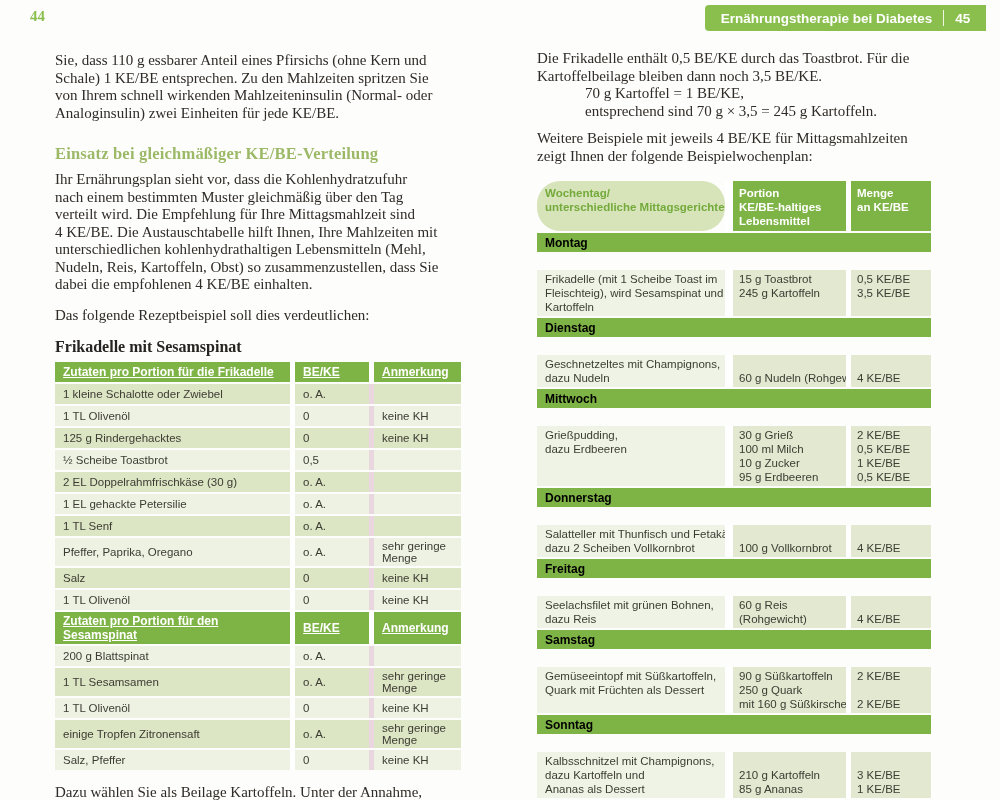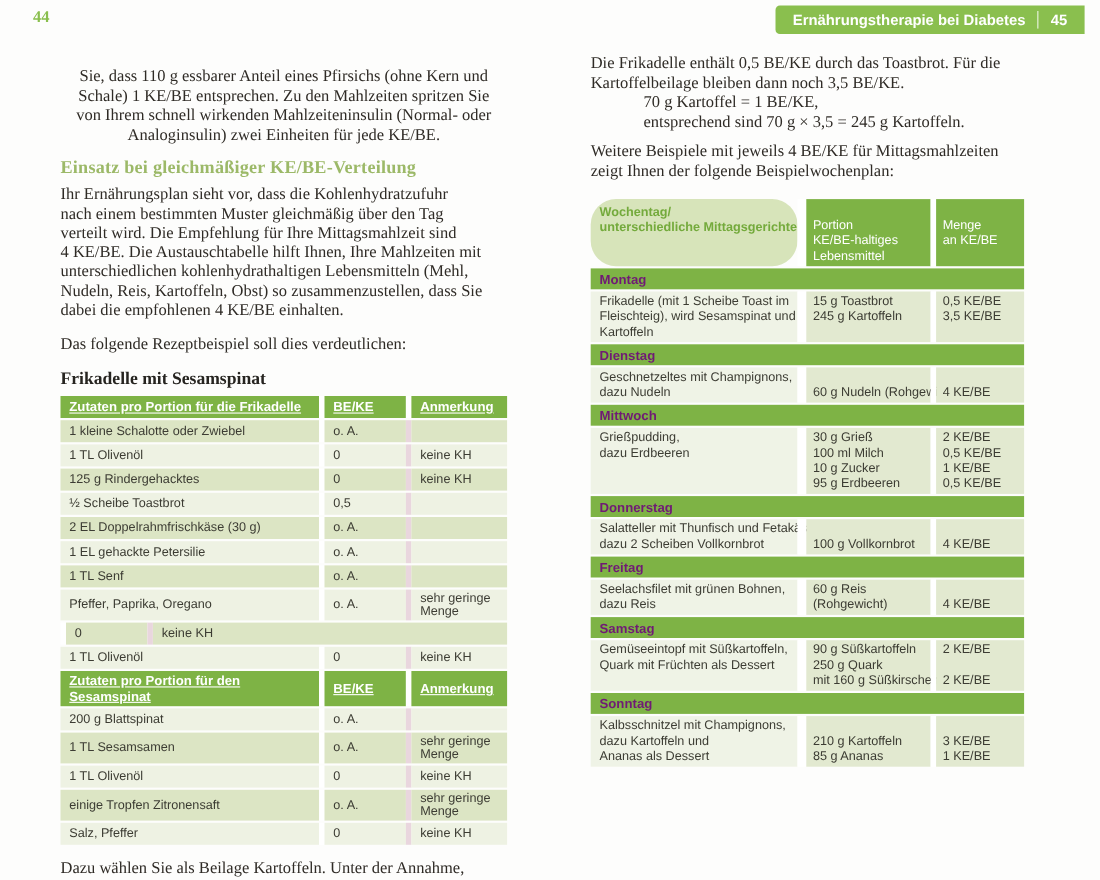--- a/index.html
+++ b/index.html
@@ -16,22 +16,22 @@
   .banner{position:absolute;left:705px;right:14px;top:5px;height:26px;background:var(--banner);
     border-radius:4px 0 0 4px;display:flex;align-items:center;justify-content:center;
     font-family:"Liberation Sans",sans-serif;font-weight:bold;font-size:13.5px;color:#fff;padding:4px 14px;}
   .banner .divider{width:1px;height:16px;background:rgba(255,255,255,.85);margin:0 11px;}
 
   .col-left{position:absolute;left:55px;top:50px;width:406px;}
   .col-right{position:absolute;left:537px;top:50px;width:394px;}
 
   .para{font-size:15px;line-height:17.5px;}
   .para .tl{white-space:nowrap;}
-  .intro{margin-top:12px;text-align:center;}
-  .heading{margin-top:10px;font-size:16.5px;font-weight:bold;color:var(--heading);letter-spacing:.2px;}
+  .intro{margin-top:2px;}
+  .heading{margin-top:22px;font-size:16.5px;font-weight:bold;color:var(--heading);letter-spacing:.2px;}
   .plan{margin-top:7px;}
   .leadin{margin-top:13px;}
   .recipe-title{margin-top:14px;font-size:16px;font-weight:bold;color:#262420;}
   .outro{margin-top:14px;}
   .formula{margin-left:48px;}
   .p2{margin-top:10px;}
 
   
   .lt{margin-top:6px;font-family:"Liberation Sans",sans-serif;font-size:11.5px;color:var(--tableink);}
   .lt-row{display:flex;margin-bottom:2px;min-height:20px;}
@@ -46,24 +46,24 @@
   
   .wt{margin-top:16px;font-family:"Liberation Sans",sans-serif;font-size:11.5px;color:var(--tableink);}
   .wt-row{display:flex;margin-bottom:2px;}
   .wt-c1{width:188px;background:var(--dishbg);padding:2px 4px 2px 8px;}
   .wt-gapA{width:8px;background:#fff;}
   .wt-c2{width:113px;background:var(--cellbg);padding:2px 4px 2px 6px;}
   .wt-gapB{width:5px;background:#fff;}
   .wt-c3{flex:1;background:var(--cellbg);padding:2px 4px 2px 6px;}
   .wt .ln{line-height:14px;white-space:nowrap;}
   .wt-hdr .wt-c1{background:var(--hdr1bg);color:var(--hdr1tx);font-weight:bold;padding-top:5px;border-radius:23px;}
-  .wt-hdr .wt-c2,.wt-hdr .wt-c3{background:var(--green);color:#fff;font-weight:normal;padding-top:17px;}
+  .wt-hdr .wt-c2,.wt-hdr .wt-c3{background:var(--green);color:#fff;font-weight:bold;padding-top:5px;}
   .wt-hdr{min-height:50px;}
-  .day-bar{height:19px;background:var(--green);color:#701a75;font-weight:bold;font-size:12px;
-    display:flex;align-items:center;padding:0 8px;margin-bottom:2px;}
+  .day-bar{height:19px;background:var(--green);color:#000000;font-weight:bold;font-size:12px;
+    display:flex;align-items:center;padding:0 8px;margin-bottom:18px;}
 </style>
 </head>
 <body>
 
 <div class="pagenum-left">44</div>
 
 <div class="banner">
   <span>Ernährungstherapie bei Diabetes</span>
   <span class="divider"></span>
   <span>45</span>
@@ -146,20 +146,21 @@
         <div class="lt-cell lt-c3"></div>
       </div>
       <div class="lt-row light">
         <div class="lt-cell lt-c1">Pfeffer, Paprika, Oregano</div>
         <div class="lt-gap1"></div>
         <div class="lt-cell lt-c2">o. A.</div>
         <div class="lt-gap2"></div>
         <div class="lt-cell lt-c3">sehr geringe Menge</div>
       </div>
       <div class="lt-row dark">
+        <div class="lt-cell lt-c1">Salz</div>
         <div class="lt-gap1"></div>
         <div class="lt-cell lt-c2">0</div>
         <div class="lt-gap2"></div>
         <div class="lt-cell lt-c3">keine KH</div>
       </div>
       <div class="lt-row light">
         <div class="lt-cell lt-c1">1 TL Olivenöl</div>
         <div class="lt-gap1"></div>
         <div class="lt-cell lt-c2">0</div>
         <div class="lt-gap2"></div>

